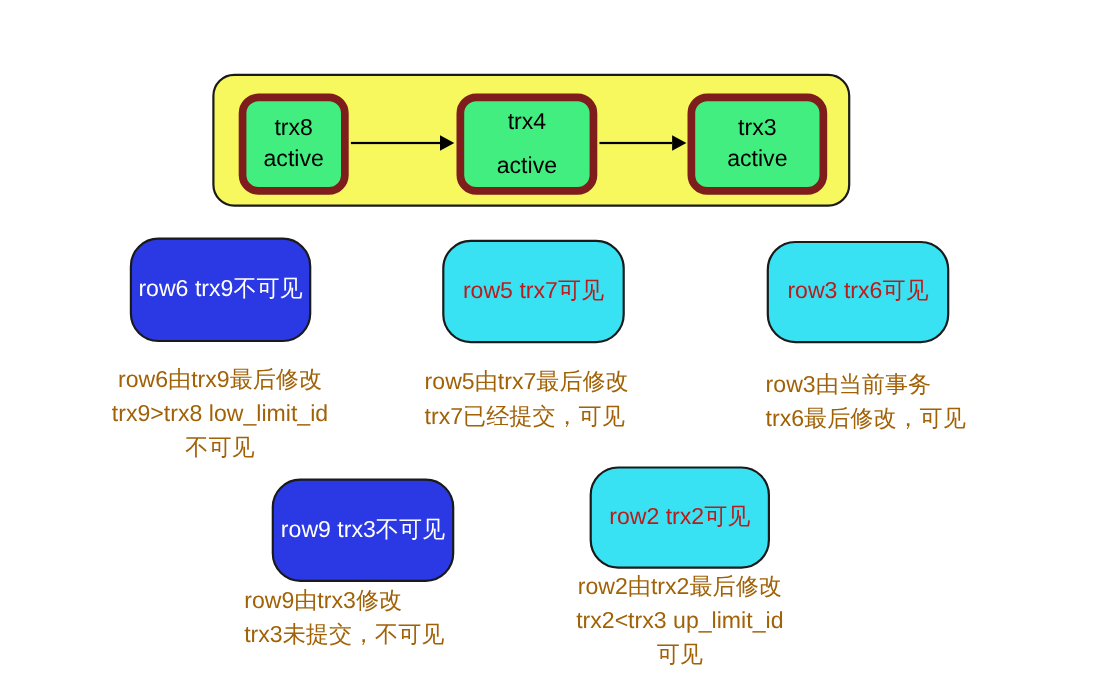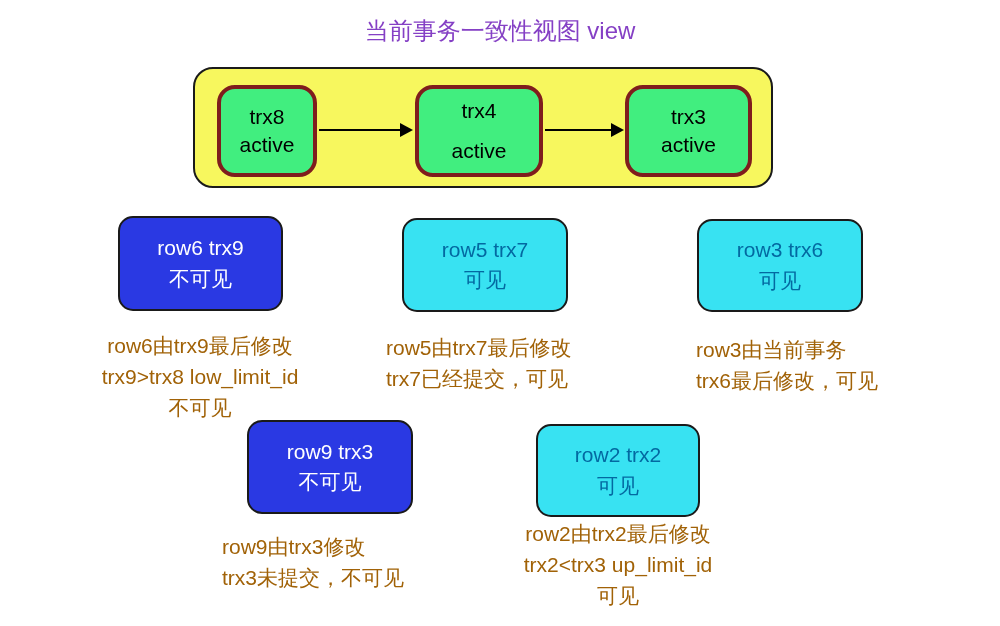--- a/index.html
+++ b/index.html
@@ -26,21 +26,21 @@
     width: 580px; height: 121px;
     background: #f7f75e;
     border: 2px solid #1a1a1a;
     border-radius: 20px;
     box-sizing: border-box;
   }
   .gbox {
     position: absolute;
     top: 85px; height: 92px;
     background: #41ee7f;
-    border: 4px solid #7f1d1d;
+    border: 7px solid #7f1d1d;
     border-radius: 18px;
     box-sizing: border-box;
     display: flex; flex-direction: column;
     align-items: center; justify-content: center;
     font-size: 21px; font-weight: 500;
     color: #000000; line-height: 1.35;
   }
   .arrow {
     position: absolute;
     top: 129px; height: 2px;
@@ -51,43 +51,42 @@
     position: absolute;
     left: 100%; top: -6px;
     width: 0; height: 0;
     border-left: 13px solid #000000;
     border-top: 7px solid transparent;
     border-bottom: 7px solid transparent;
   }
   .vbox {
     position: absolute;
     border: 2px solid #1a1a1a;
-    border-radius: 15px;
+    border-radius: 26px;
     box-sizing: border-box;
-    display: flex; flex-direction: column;
+    display: flex; flex-direction: row;
     align-items: center; justify-content: center;
     font-size: 21px; font-weight: 500;
     line-height: 1.45;
   }
   .vbox.nv  { background: #2a39e3; color: #ffffff; }
-  .vbox.vis { background: #38e2f2; color: #0369a1; }
+  .vbox.vis { background: #38e2f2; color: #b91c1c; }
   .caption {
     position: absolute;
     color: #a16207;
     font-size: 21px;
     line-height: 31px;
   }
   .caption.center { text-align: center; }
 </style>
 </head>
 <body>
 
 <div class="stage">
 
-  <div class="title">当前事务一致性视图 view</div>
 
   <div class="trx-container"></div>
 
   <div class="gbox" style="left:217px; width:100px;">
     <span>trx8</span>
     <span>active</span>
   </div>
 
   <div class="arrow" style="left:319px; width:81px;"></div>
 
@@ -127,21 +126,21 @@
   <div class="caption" style="left:386px; top:332px; width:230px;">
     <div>row5由trx7最后修改</div>
     <div>trx7已经提交，可见</div>
   </div>
 
   <div class="caption" style="left:696px; top:334px; width:220px;">
     <div>row3由当前事务</div>
     <div>trx6最后修改，可见</div>
   </div>
 
-  <div class="vbox nv" style="left:247px; top:420px; width:166px; height:94px;">
+  <div class="vbox nv" style="left:247px; top:435px; width:166px; height:94px;">
     <span>row9 trx3</span>
     <span>不可见</span>
   </div>
 
   <div class="vbox vis" style="left:536px; top:424px; width:164px; height:93px;">
     <span>row2 trx2</span>
     <span>可见</span>
   </div>
 
   <div class="caption" style="left:222px; top:531px; width:220px;">

